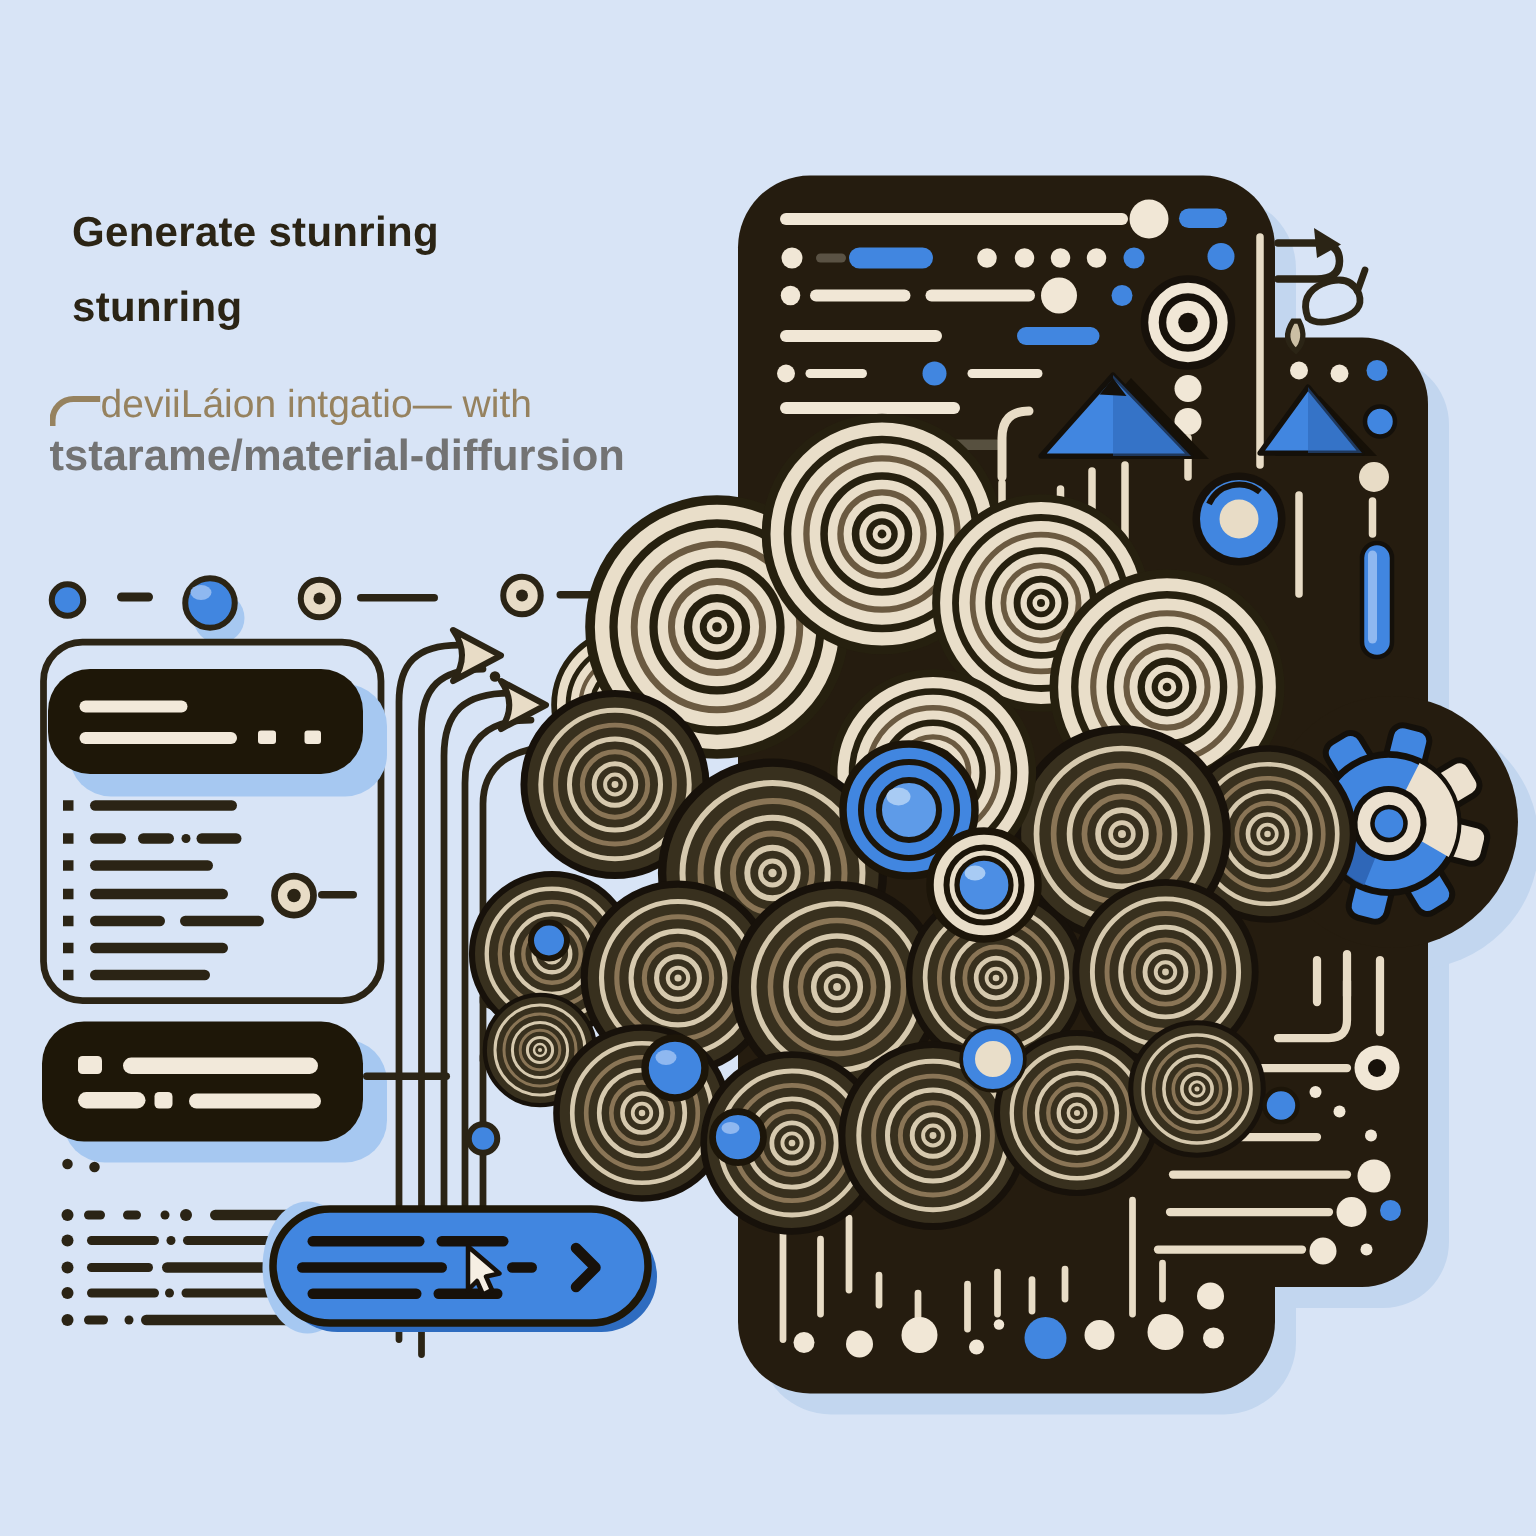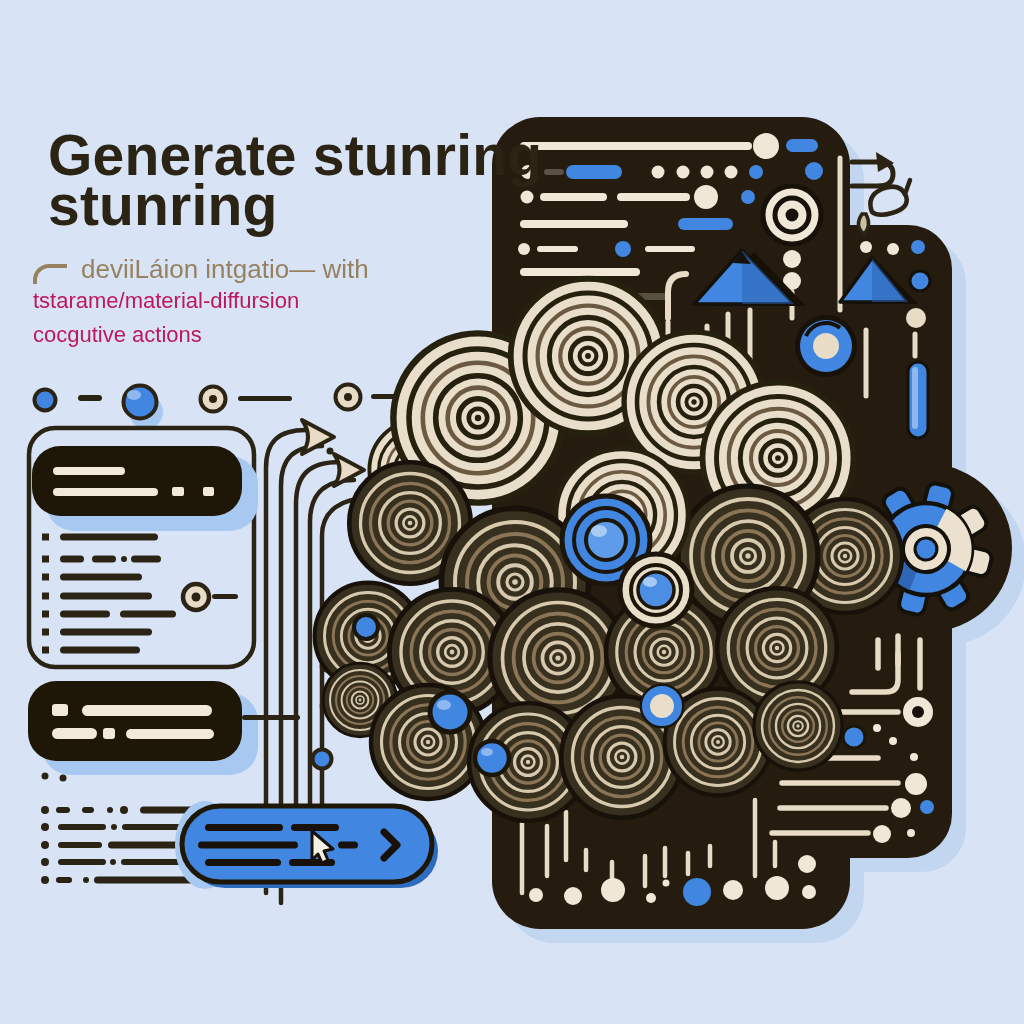--- a/index.html
+++ b/index.html
@@ -1,46 +1,45 @@
 <!DOCTYPE html>
 <html><head>
 <meta charset="utf-8">
 <style>
   html,body{margin:0;padding:0;background:#d8e4f6;}
   .canvas{position:relative;width:1024px;height:1024px;background:#d8e4f6;
           font-family:"Liberation Sans",sans-serif;overflow:hidden;}
   .art{position:absolute;left:0;top:0;width:1024px;height:1024px;}
   .txt{position:absolute;z-index:2;}
-  .title{left:48px;top:130px;font-size:57px;line-height:50px;font-weight:700;
+  .title{left:48px;top:130px;font-size:28px;line-height:50px;font-weight:700;
          color:#2b2415;letter-spacing:.2px;}
   .tagline{left:33px;top:254px;font-size:26px;font-weight:400;color:#96825f;
-           display:flex;align-items:flex-start;gap:14px;}
+           display:flex;align-items:flex-start;}
   .bracket{width:30px;height:16px;margin-top:10px;
            border-top:4px solid #96825f;border-left:4px solid #96825f;
            border-top-left-radius:16px;}
-  .subline{left:33px;font-size:22px;font-weight:400;color:#be185d;}
+  .subline{left:33px;font-size:29px;font-weight:700;color:#737373;}
   .sub1{top:288px;}
   .sub2{top:322px;}
 </style>
 </head>
 <body>
 
 <div class="canvas">
 
   <div class="txt title">
     <div>Generate stunring</div>
     <div>stunring</div>
   </div>
 
   <div class="txt tagline">
     <span class="bracket"></span>
     <span>deviiLáion intgatio— with</span>
   </div>
   <div class="txt subline sub1">tstarame/material-diffursion</div>
-  <div class="txt subline sub2">cocgutive actions</div>
 
   <svg class="art" viewBox="0 0 1024 1024">
     <defs>
       <g id="swL">
         <circle r="92" fill="#e9dec9" stroke="#26200f" stroke-width="7"></circle>
         <circle r="75" fill="none" stroke="#26200f" stroke-width="6"></circle>
         <circle r="60" fill="none" stroke="#6b5a41" stroke-width="5"></circle>
         <circle r="46" fill="none" stroke="#26200f" stroke-width="6"></circle>
         <circle r="33" fill="none" stroke="#6b5a41" stroke-width="5"></circle>
         <circle r="21" fill="none" stroke="#26200f" stroke-width="6"></circle>

